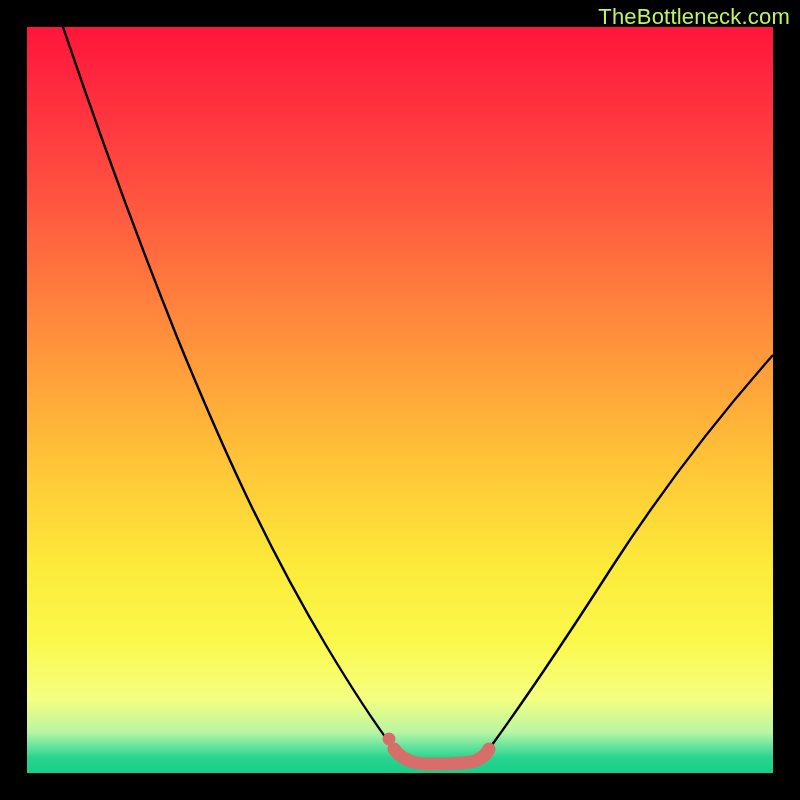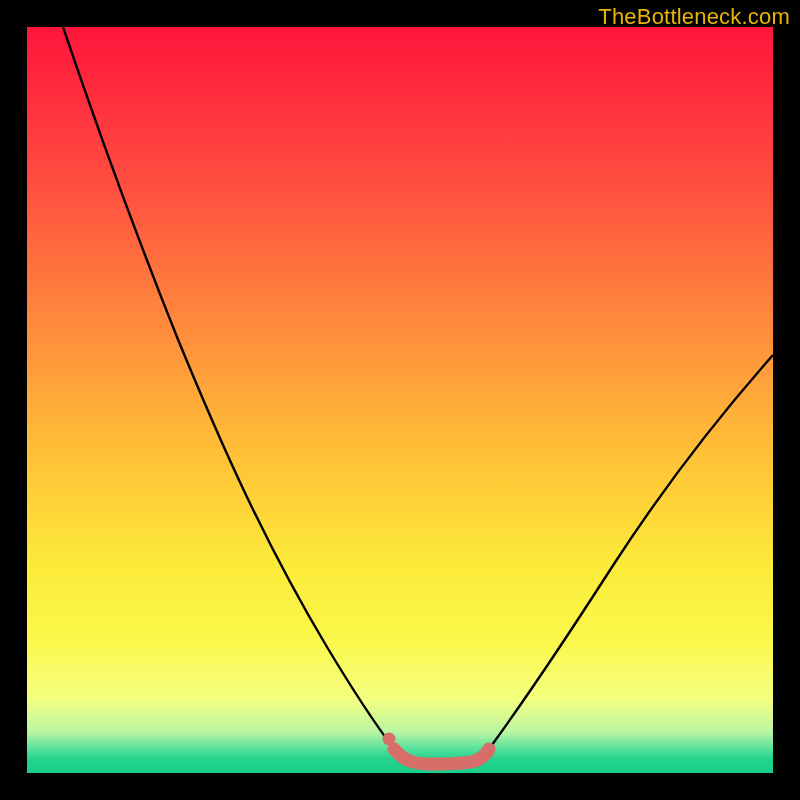--- a/index.html
+++ b/index.html
@@ -44,21 +44,21 @@
     position: absolute;
     left: 0;
     top: 0;
     width: 746px;
     height: 746px;
   }
   .watermark {
     position: absolute;
     top: 4px;
     right: 10px;
-    color: #eab308;
+    color: #bef264;
     font-size: 22px;
     font-weight: 400;
     letter-spacing: 0.2px;
   }
 </style>
 </head>
 <body>
 
 <div class="frame">
   <div class="plot">

